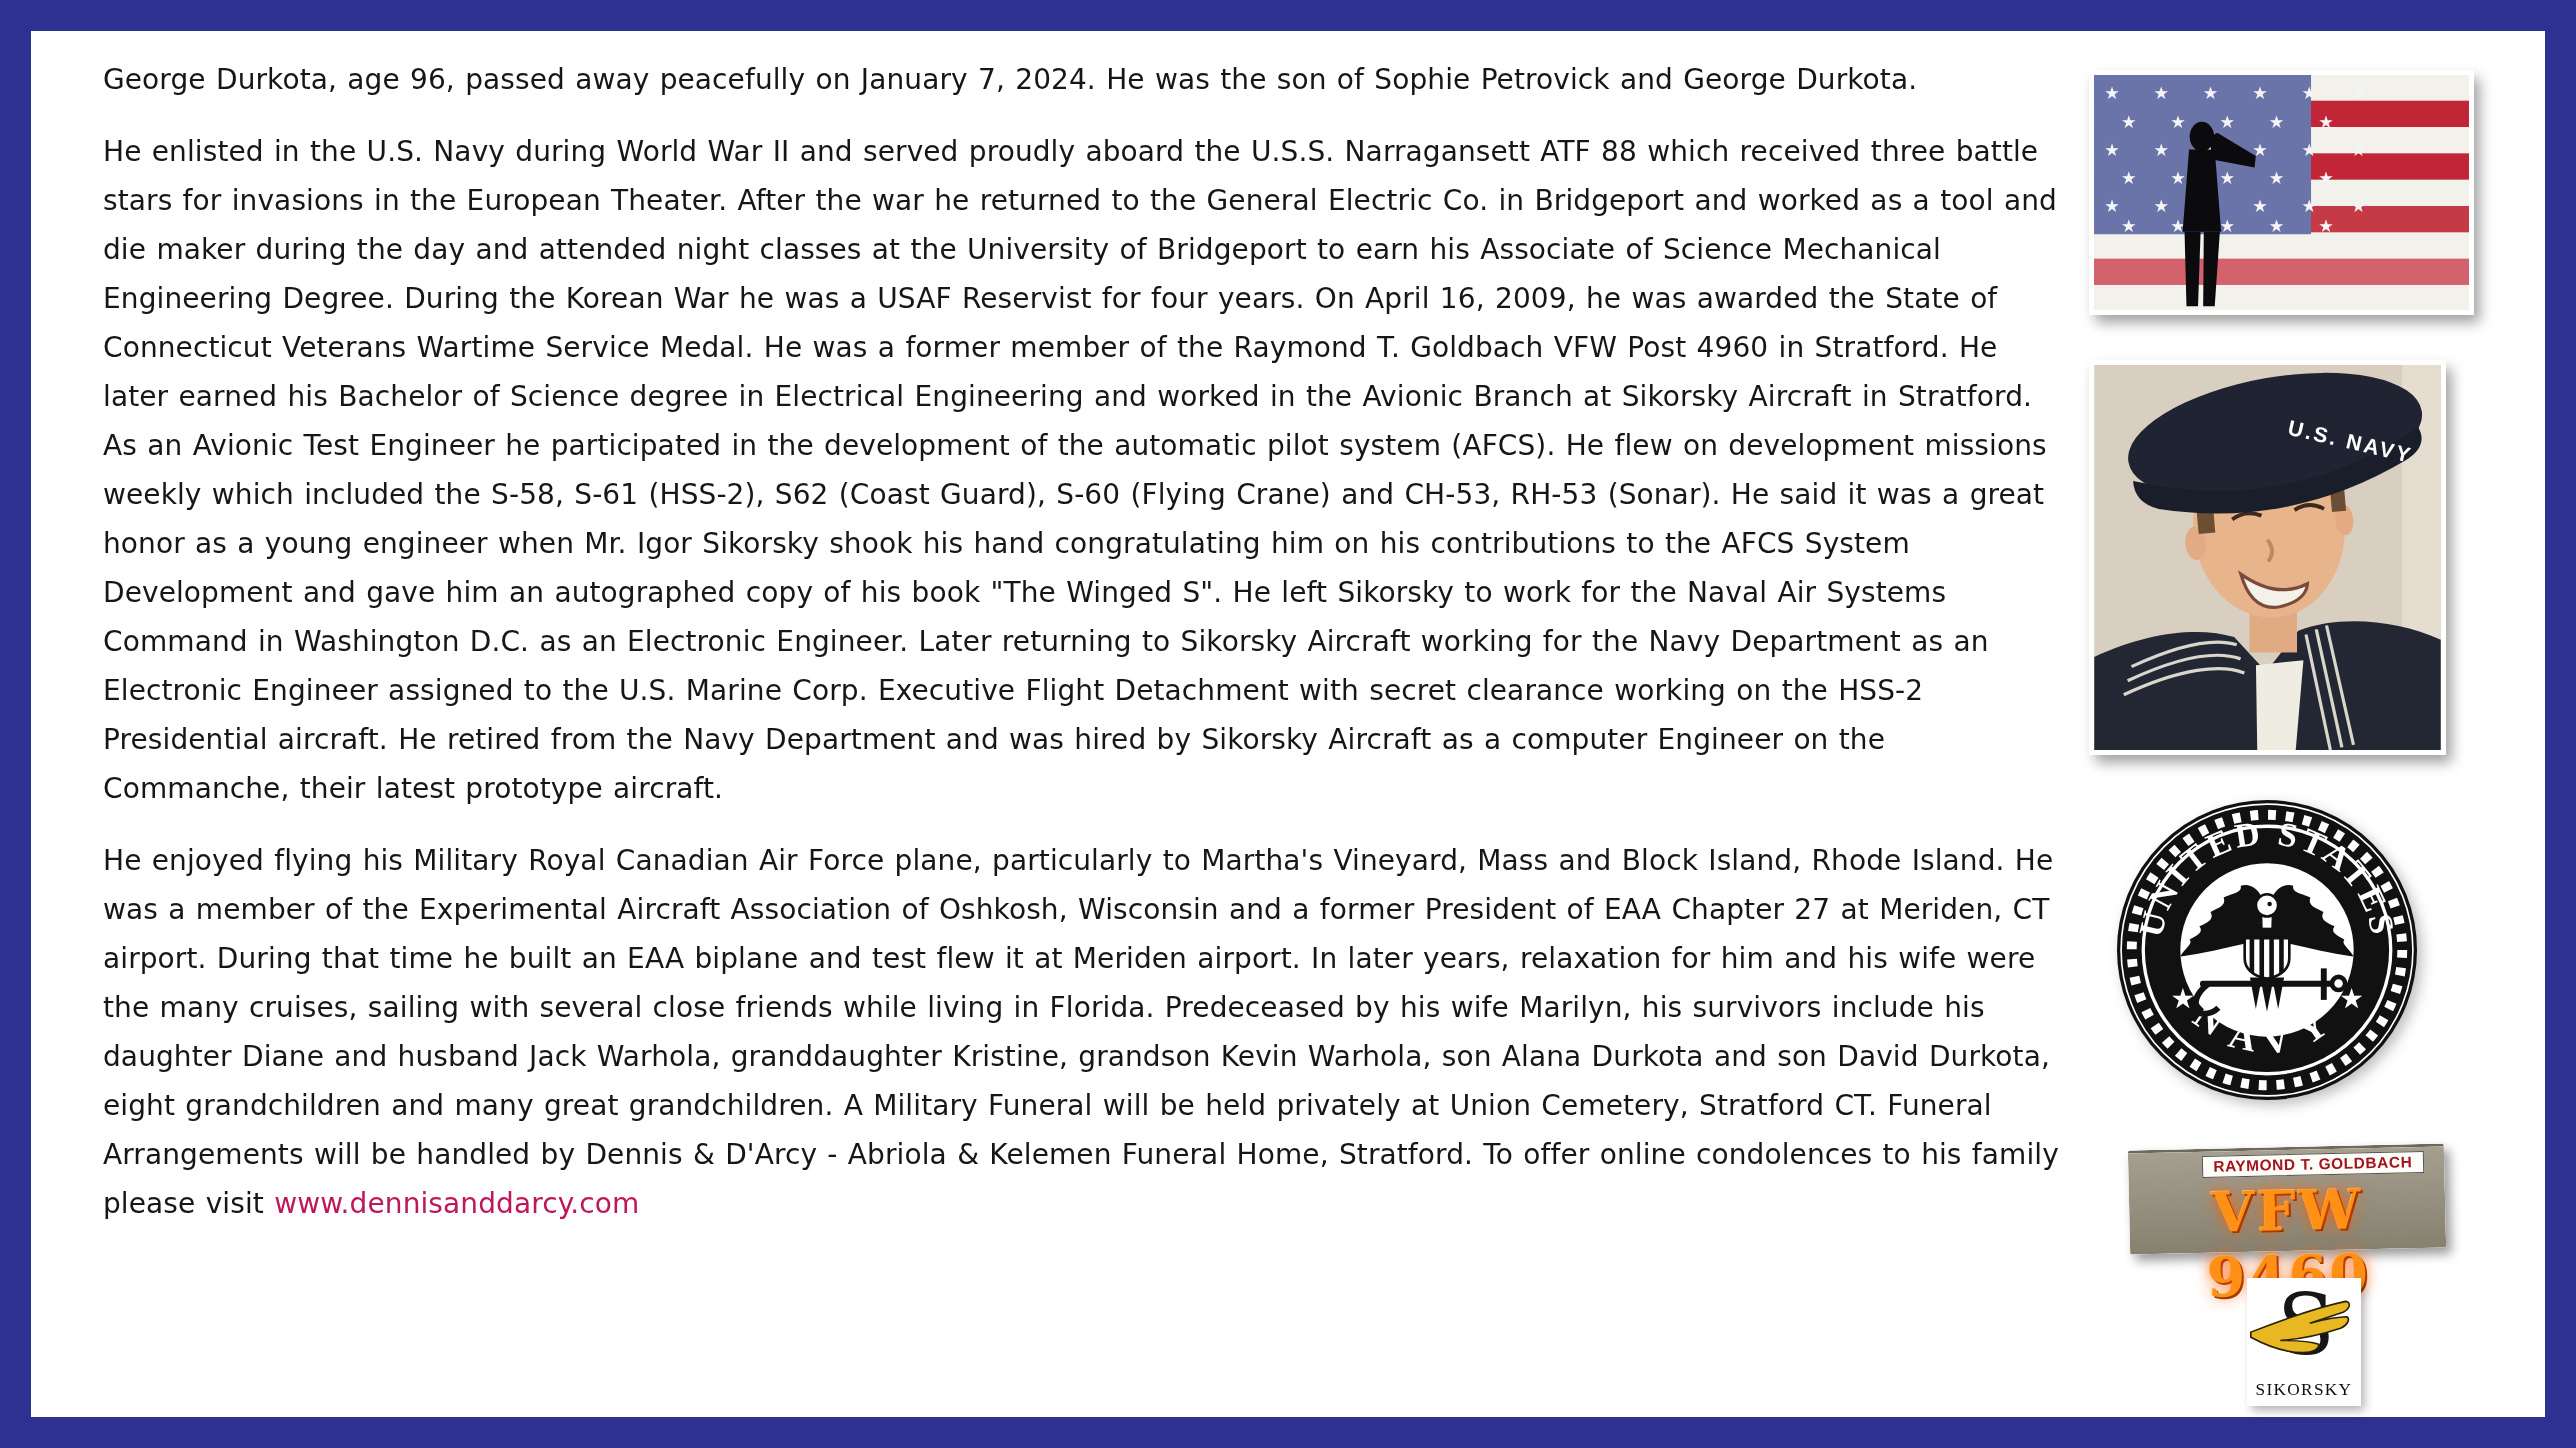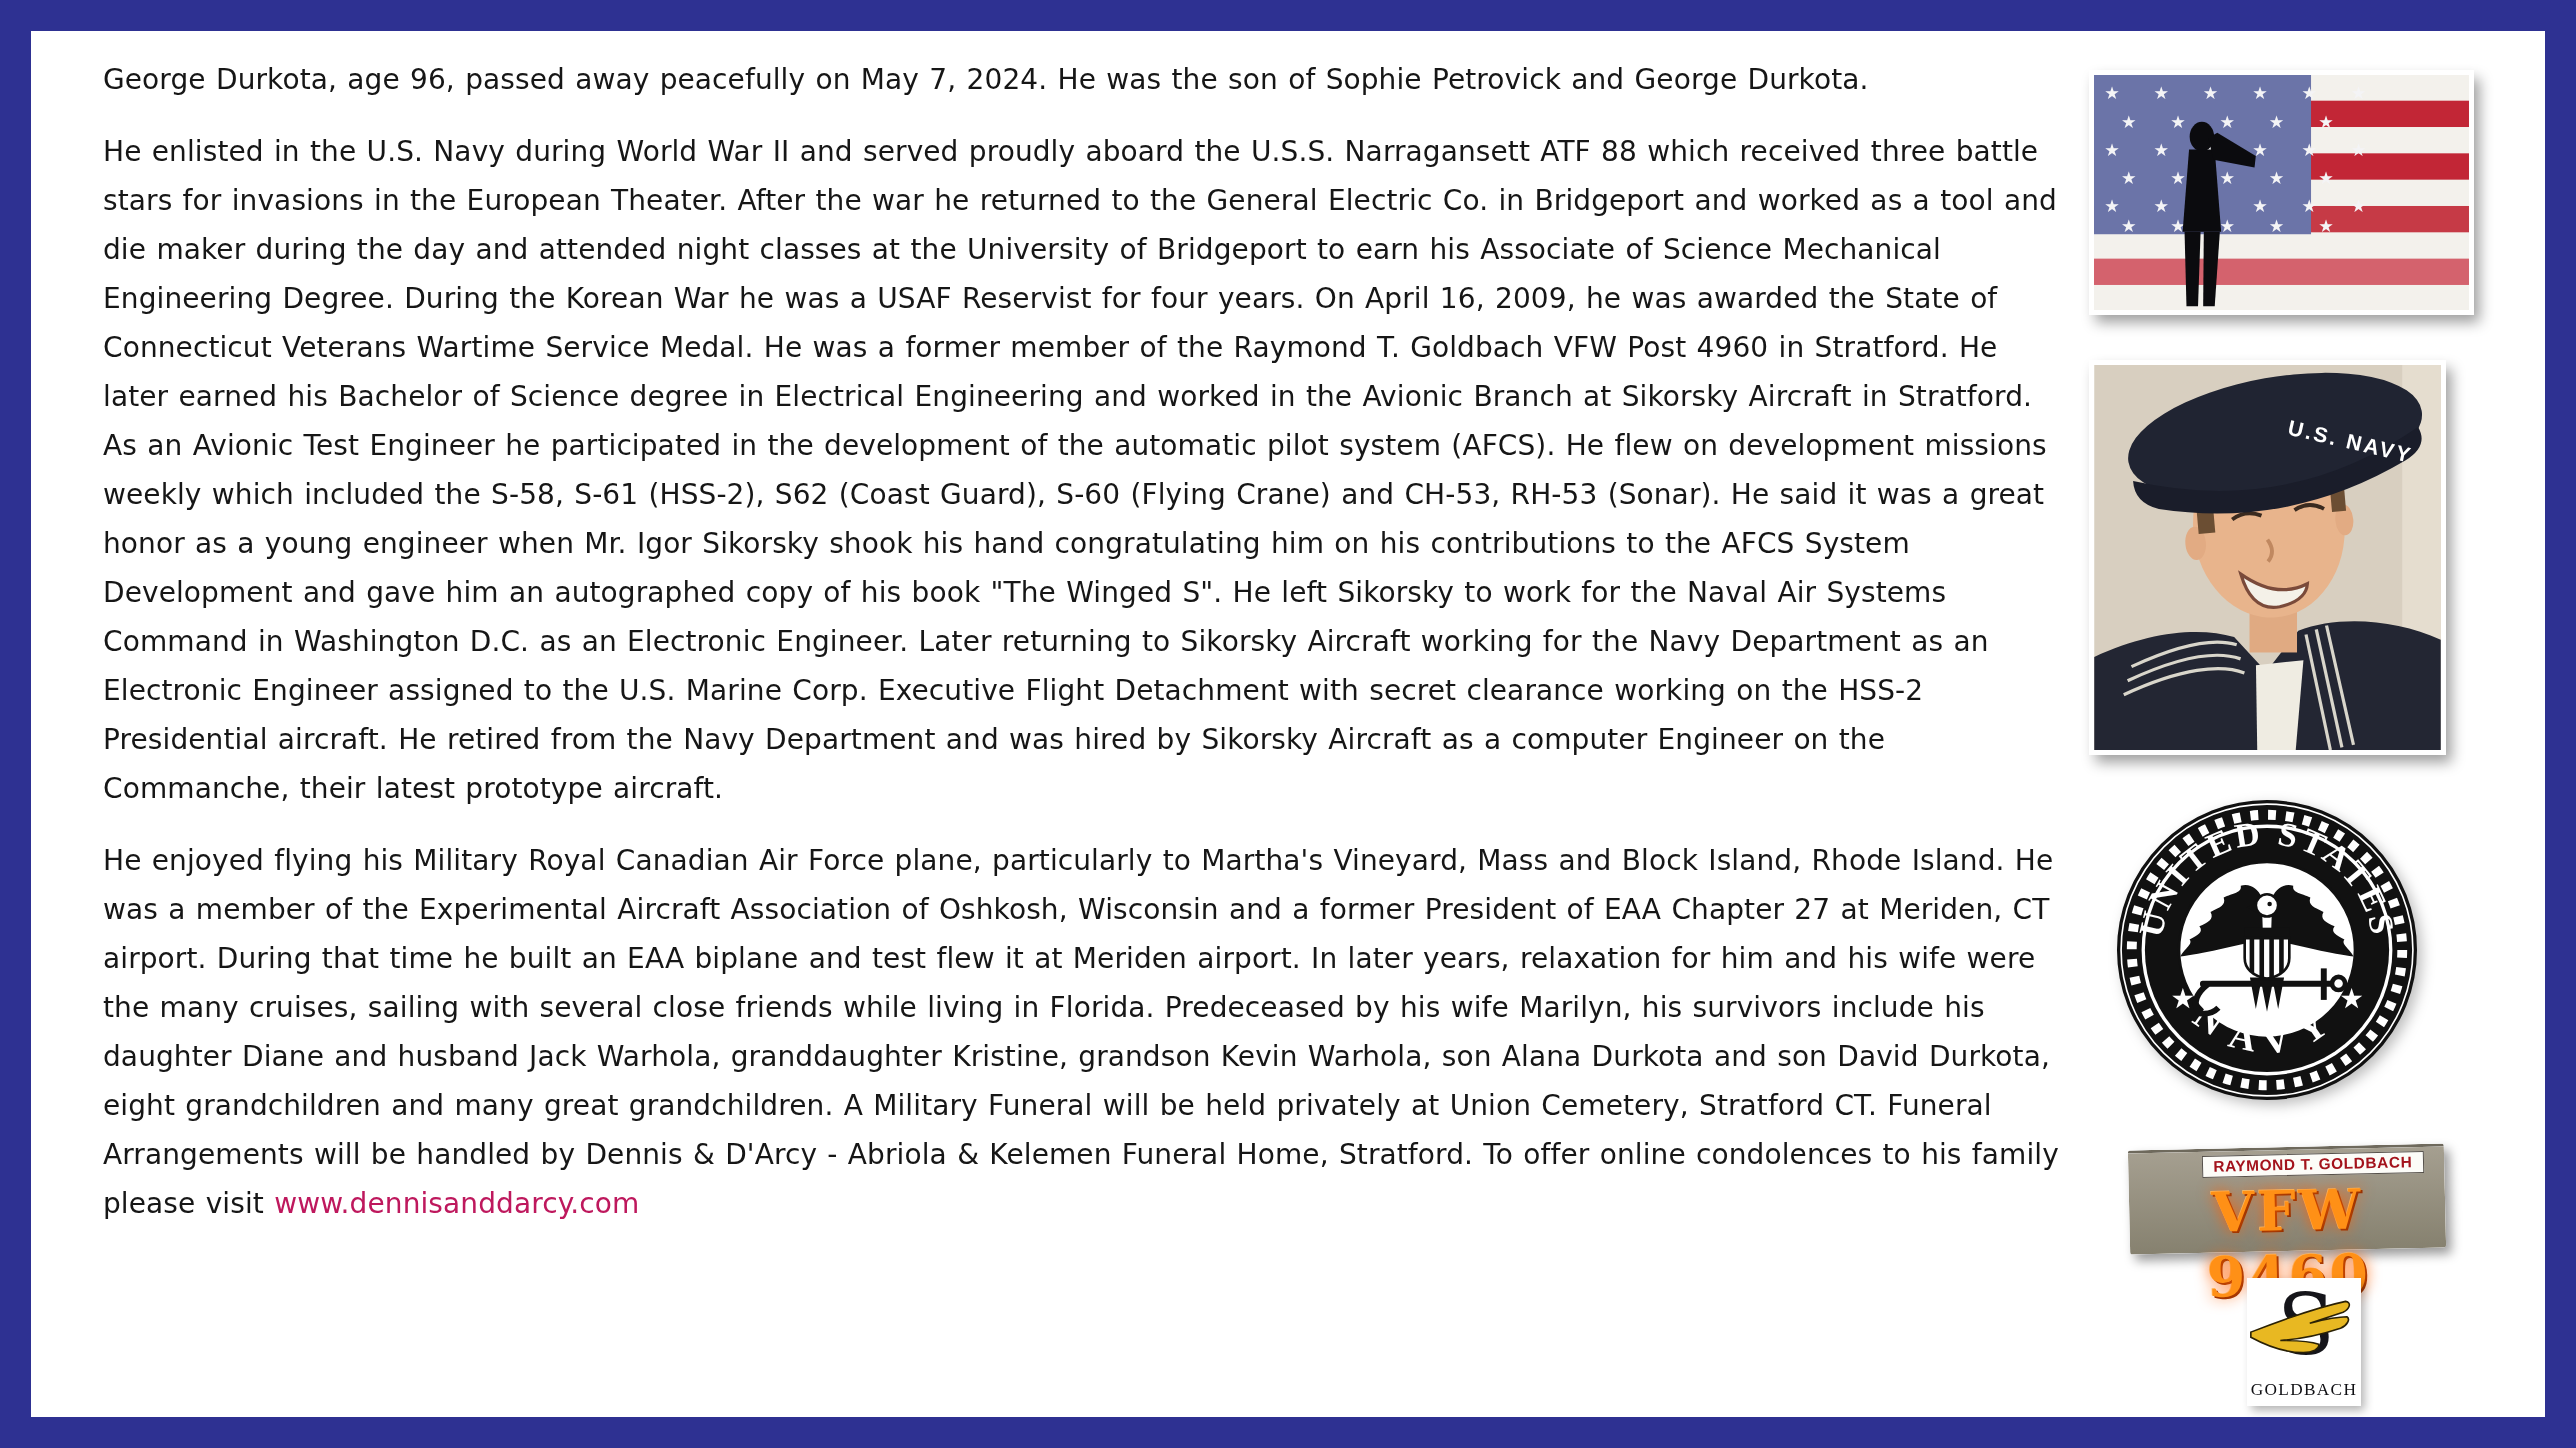--- a/index.html
+++ b/index.html
@@ -75,21 +75,21 @@
     letter-spacing:1.3px;color:#101014;
   }
   svg{display:block;}
 </style>
 </head>
 <body>
 
 <div class="page">
 
   <div class="text-col">
-    <p class="para">George Durkota, age 96, passed away peacefully on May 7, 2024. He was the son of Sophie Petrovick and George Durkota.</p>
+    <p class="para">George Durkota, age 96, passed away peacefully on January 7, 2024. He was the son of Sophie Petrovick and George Durkota.</p>
     <p class="para">He enlisted in the U.S. Navy during World War II and served proudly aboard the U.S.S. Narragansett ATF 88 which received three battle stars for invasions in the European Theater. After the war he returned to the General Electric Co. in Bridgeport and worked as a tool and die maker during the day and attended night classes at the University of Bridgeport to earn his Associate of Science Mechanical Engineering Degree. During the Korean War he was a USAF Reservist for four years. On April 16, 2009, he was awarded the State of Connecticut Veterans Wartime Service Medal. He was a former member of the Raymond T. Goldbach VFW Post 4960 in Stratford. He later earned his Bachelor of Science degree in Electrical Engineering and worked in the Avionic Branch at Sikorsky Aircraft in Stratford. As an Avionic Test Engineer he participated in the development of the automatic pilot system (AFCS). He flew on development missions weekly which included the S-58, S-61 (HSS-2), S62 (Coast Guard), S-60 (Flying Crane) and CH-53, RH-53 (Sonar). He said it was a great honor as a young engineer when Mr. Igor Sikorsky shook his hand congratulating him on his contributions to the AFCS System Development and gave him an autographed copy of his book "The Winged S". He left Sikorsky to work for the Naval Air Systems Command in Washington D.C. as an Electronic Engineer. Later returning to Sikorsky Aircraft working for the Navy Department as an Electronic Engineer assigned to the U.S. Marine Corp. Executive Flight Detachment with secret clearance working on the HSS-2 Presidential aircraft. He retired from the Navy Department and was hired by Sikorsky Aircraft as a computer Engineer on the Commanche, their latest prototype aircraft.</p>
     <p class="para"><span>He enjoyed flying his Military Royal Canadian Air Force plane, particularly to Martha's Vineyard, Mass and Block Island, Rhode Island. He was a member of the Experimental Aircraft Association of Oshkosh, Wisconsin and a former President of EAA Chapter 27 at Meriden, CT airport. During that time he built an EAA biplane and test flew it at Meriden airport. In later years, relaxation for him and his wife were the many cruises, sailing with several close friends while living in Florida. Predeceased by his wife Marilyn, his survivors include his daughter Diane and husband Jack Warhola, granddaughter Kristine, grandson Kevin Warhola, son Alana Durkota and son David Durkota, eight grandchildren and many great grandchildren. A Military Funeral will be held privately at Union Cemetery, Stratford CT. Funeral Arrangements will be handled by Dennis &amp; D'Arcy - Abriola &amp; Kelemen Funeral Home, Stratford. To offer online condolences to his family please visit </span><span class="url">www.dennisanddarcy.com</span></p>
   </div>
 
   <div class="photo-card flag-card">
     <svg width="375" height="235" viewBox="0 0 584 366">
       <g>
         <rect x="0" y="0" width="584" height="366" fill="#f3f1ec"></rect>
         <rect x="0" y="40" width="584" height="41" fill="#c22636"></rect>
         <rect x="0" y="122" width="584" height="41" fill="#c22636"></rect>
@@ -203,17 +203,17 @@
   <div class="vfw-sign">
     <div class="vfw-plaque">RAYMOND T. GOLDBACH</div>
     <div class="vfw-number">VFW 9460</div>
   </div>
 
   <div class="sik-card">
     <svg width="114" height="98" viewBox="0 0 178 152">
       <text x="92" y="118" text-anchor="middle" font-family="DejaVu Serif,serif" font-size="132" fill="#15151a">S</text>
       <path d="M6,84 C52,66 116,44 154,36 C164,38 160,48 150,53 L98,70 C122,64 142,60 156,60 C162,64 156,74 146,78 C116,88 84,95 52,97 C76,97 98,98 112,103 C114,110 102,116 88,116 C58,116 28,104 6,92 Z" fill="#e8b822" stroke="#2a2105" stroke-width="2.5"></path>
     </svg>
-    <div class="sik-word">GOLDBACH</div>
+    <div class="sik-word">SIKORSKY</div>
   </div>
 
 </div>
 
 
 </body></html>

